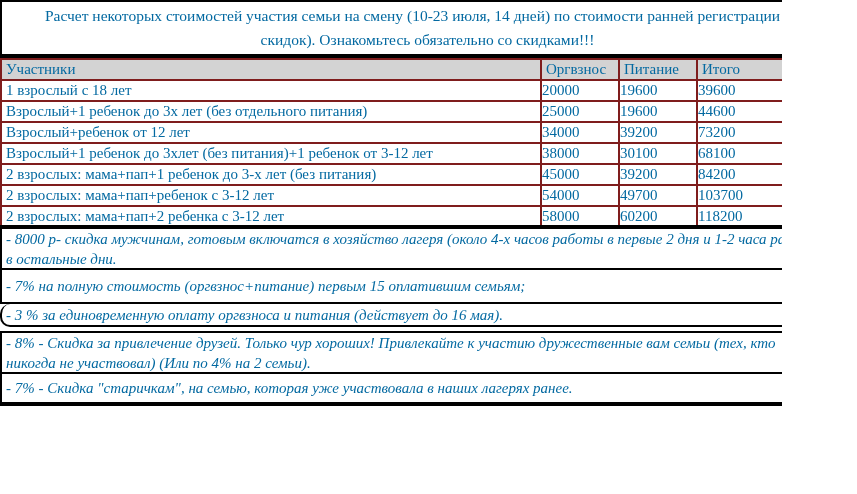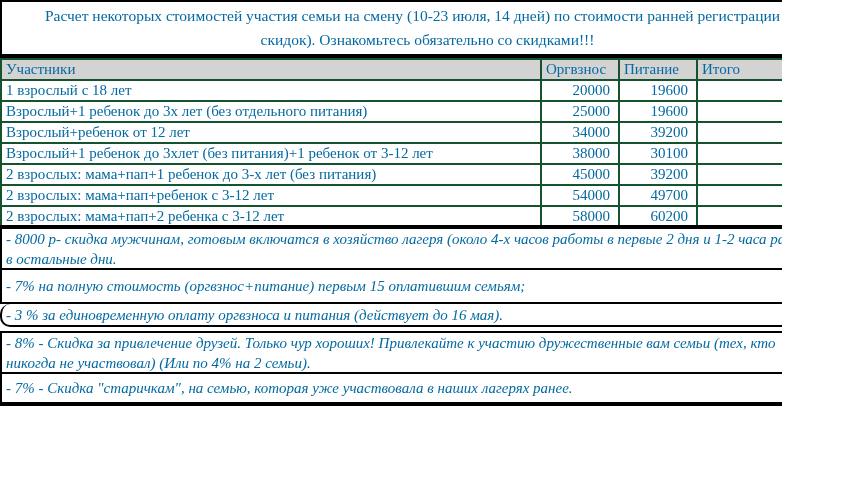--- a/index.html
+++ b/index.html
@@ -33,28 +33,28 @@
     padding:0 38px;
     background:#fff;
   }
   table.pricing {
     position:relative; z-index:1;
     width:845px; table-layout:fixed;
     border-collapse:collapse;
     background:#fff;
   }
   table.pricing th, table.pricing td {
-    border:2px solid #14532d;
+    border:2px solid #7f1d1d;
     font-size:15px; font-weight:normal;
     height:21px;
     overflow:hidden; white-space:nowrap;
   }
   table.pricing thead th { background:#d3d3d3; text-align:left; padding-left:4px; }
   td.c-name { text-align:left; padding-left:4px; }
-  td.c-num  { text-align:right; padding-right:8px; }
+  td.c-num  { text-align:left; padding-right:8px; }
   table.pricing { border-bottom:4px solid #000; border-top:none; }
   .skidki {
     position:relative; z-index:1;
     width:845px; height:22px;
     background:#d3d3d3;
     border:2px solid #000; border-top:none;
     display:flex; align-items:center; justify-content:center;
     font-size:15px;
   }
   .disc {

